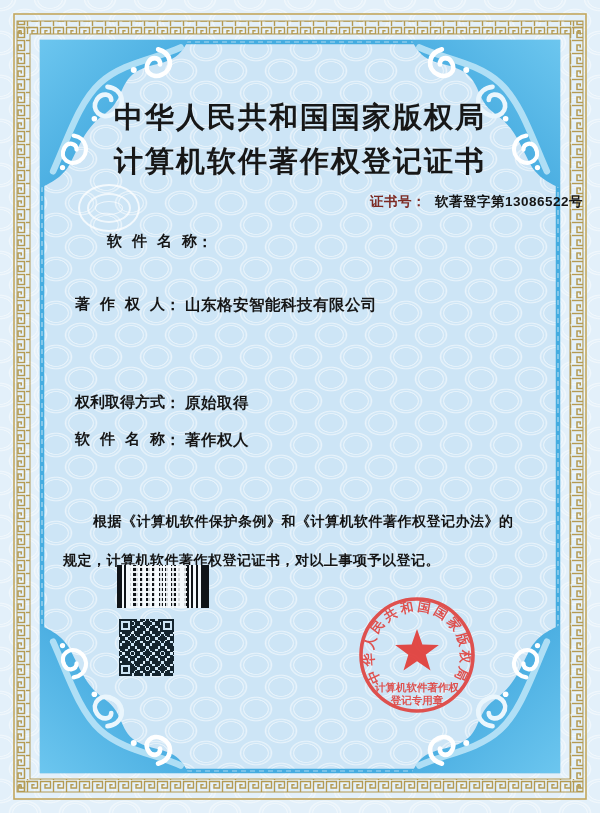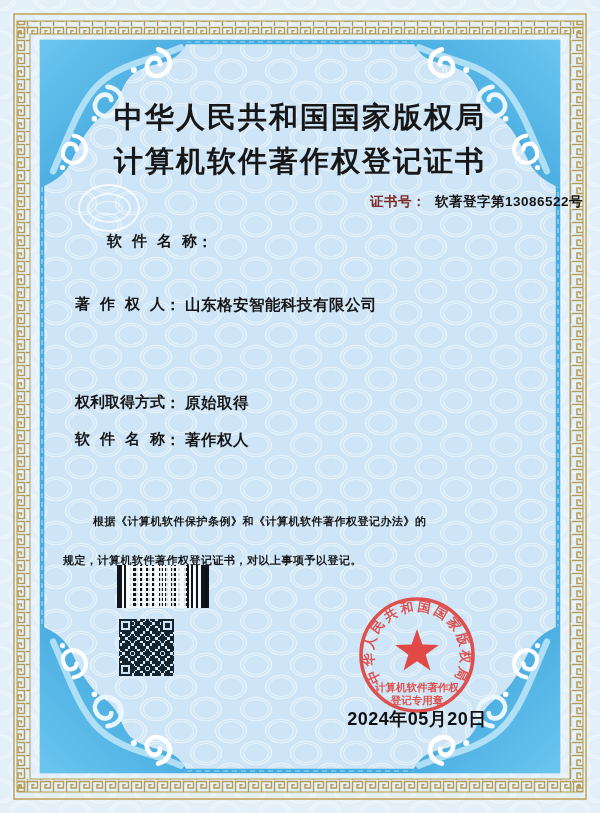--- a/index.html
+++ b/index.html
@@ -52,21 +52,21 @@
   .frow{position:absolute; left:75px; right:40px; font-size:15.5px; font-weight:700; white-space:nowrap;}
   .flabel{
     display:inline-block; width:90px; font-size:15px;
     text-align:justify; text-align-last:justify; text-justify:inter-character;
     white-space:nowrap; vertical-align:top;
   }
   .fcolon{display:inline-block; vertical-align:top;}
   .fvalue{position:absolute; left:110px; top:0; letter-spacing:.5px;}
   .r1{top:232px;margin-left:32px;} .r1b{top:254px; left:185px;} .r2{top:295px;}
   .r3{top:393px;} .r4{top:430px;} .r5{top:464px;}
-  .statement{position:absolute; left:63px; top:502px; width:492px; font-size:11px; font-weight:700; letter-spacing:.5px; color:#141414;}
+  .statement{position:absolute; left:63px; top:502px; width:492px; font-size:14px; font-weight:700; letter-spacing:.5px; color:#141414;}
   .statement .sl{white-space:nowrap; line-height:39px;}
   .statement .sl.first{text-indent:30px;}
   .barcode{
     position:absolute; left:117px; top:565px; width:92px; height:43px; z-index:5;
     background:linear-gradient(90deg,
       #101418 0 5px,#f4f9fc 5px 7px,#101418 7px 9px,#f4f9fc 9px 13px,
       #101418 13px 14px,#f4f9fc 14px 16px,#101418 16px 21px,#f4f9fc 21px 23px,
       #101418 23px 26px,#f4f9fc 26px 29px,#101418 29px 33px,#f4f9fc 33px 35px,
       #101418 35px 38px,#f4f9fc 38px 42px,#101418 42px 46px,#f4f9fc 46px 48px,
       #101418 48px 51px,#f4f9fc 51px 54px,#101418 54px 59px,#f4f9fc 59px 61px,
@@ -195,15 +195,14 @@
     </defs>
     <circle cx="65" cy="65" r="56" fill="none" stroke="#e04440" stroke-width="3.6"></circle>
     <text font-size="13" font-weight="700" fill="#e04440" letter-spacing="3" font-family="'Liberation Serif','DejaVu Serif',serif">
       <textPath href="#sealArc" startOffset="50%" text-anchor="middle">中华人民共和国国家版权局</textPath>
     </text>
     <path transform="translate(65,62)" d="M0,-23 L5.4,-7.4 L21.9,-7.1 L8.7,2.8 L13.5,18.6 L0,9.2 L-13.5,18.6 L-8.7,2.8 L-21.9,-7.1 L-5.4,-7.4 Z" fill="#e23c38"></path>
     <text x="65" y="101" text-anchor="middle" font-size="10.5" font-weight="700" fill="#e04440" font-family="'Liberation Serif','DejaVu Serif',serif">计算机软件著作权</text>
     <text x="65" y="114" text-anchor="middle" font-size="10.5" font-weight="700" fill="#e04440" font-family="'Liberation Serif','DejaVu Serif',serif">登记专用章</text>
   </svg>
 
-  <div class="issue-date">2024年05月20日</div>
 
 </div>
 
 </body></html>

